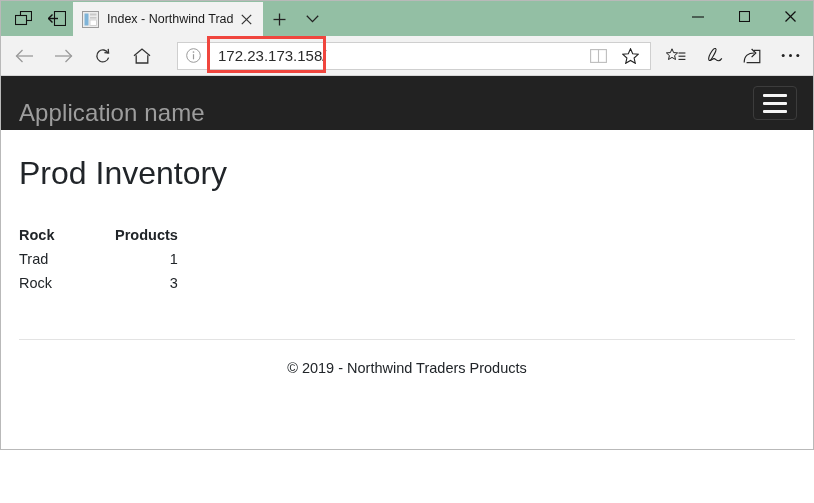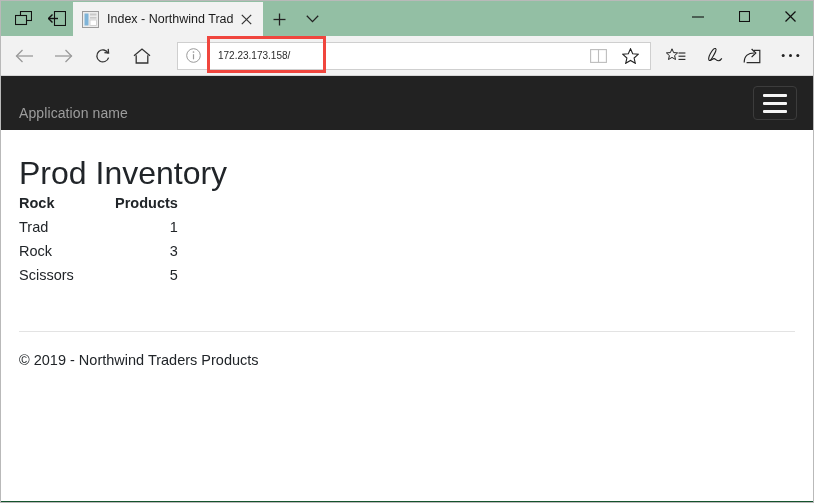--- a/index.html
+++ b/index.html
@@ -9,24 +9,24 @@
   body {
     width: 814px;
     height: 503px;
     overflow: hidden;
     font-family: "Liberation Sans", sans-serif;
     background: #ffffff;
   }
   .window {
     position: relative;
     width: 814px;
-    height: 503px;
+    height: 450px;
     box-sizing: border-box;
     border: 1px solid #b9b9b9;
-    background: #14532d;
+    background: #6d28d9;
     overflow: hidden;
   }
 
   
   .titlebar {
     position: relative;
     height: 35px;
     background: #93bfa4;
     display: flex;
     align-items: flex-end;
@@ -144,21 +144,21 @@
     justify-content: center;
     flex: 0 0 30px;
   }
   .url-sep {
     width: 1px;
     height: 18px;
     background: #d0d0d0;
     flex: 0 0 1px;
   }
   .url-text {
-    font-size: 10px;
+    font-size: 15px;
     color: #2b2b2b;
     padding-left: 9px;
     white-space: nowrap;
     flex: 1 1 auto;
   }
   .ab-right-icons {
     display: flex;
     align-items: center;
     flex: 0 0 auto;
     padding-right: 4px;
@@ -200,21 +200,21 @@
     background: #222222;
     height: 54px;
     display: flex;
     align-items: center;
     justify-content: space-between;
     padding: 0 16px 0 18px;
     box-sizing: border-box;
   }
   .brand {
     color: #9d9d9d;
-    font-size: 14px;
+    font-size: 24px;
     letter-spacing: 0.1px;
     margin-top: 20px;
   }
   .hamburger {
     width: 44px;
     height: 34px;
     border: 1px solid #3c3c3c;
     border-radius: 4px;
     display: flex;
     flex-direction: column;
@@ -231,21 +231,21 @@
     border-radius: 1px;
   }
 
   .content {
     padding: 0 18px;
   }
   .page-title {
     font-size: 32px;
     font-weight: 400;
     color: #212529;
-    margin: 26px 0 4px 0;
+    margin: 26px 0 36px 0;
     line-height: 1.1;
   }
   table.inventory {
     border-collapse: collapse;
     font-size: 14.5px;
     color: #212529;
   }
   table.inventory th {
     text-align: left;
     font-weight: bold;
@@ -265,20 +265,21 @@
   }
   hr.footer-rule {
     border: 0;
     border-top: 1px solid #e3e3e3;
     margin: 44px 0 0 0;
   }
   .footer {
     font-size: 14.5px;
     color: #212529;
     padding-top: 20px;
+    text-align: center;
   }
 
   svg { display: block; }
 </style>
 </head>
 <body>
 
 <div class="window">
 
   <div class="titlebar">
@@ -459,24 +460,20 @@
         </thead>
         <tbody>
           <tr>
             <td>Trad</td>
             <td class="qty">1</td>
           </tr>
           <tr>
             <td>Rock</td>
             <td class="qty">3</td>
           </tr>
-          <tr>
-            <td>Scissors</td>
-            <td class="qty">5</td>
-          </tr>
         </tbody>
       </table>
 
       <hr class="footer-rule">
       <div class="footer">© 2019 - Northwind Traders Products</div>
     </div>
   </div>
 </div>
 
 </body></html>

